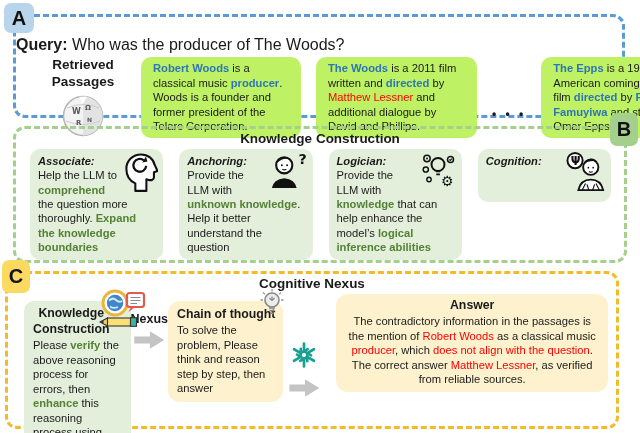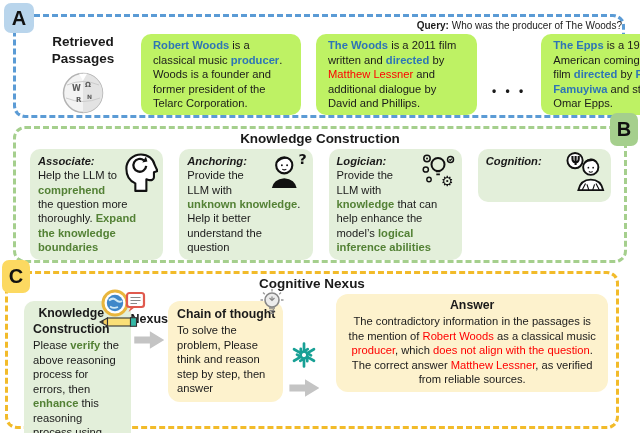--- a/index.html
+++ b/index.html
@@ -19,21 +19,21 @@
   #label-c{left:2px;top:260px;width:28px;height:33px;background:#fcd961;}
 
   
   .seg-b{color:#2e75b6;font-weight:bold;}
   .seg-r{color:#fe0000;font-weight:normal;}
   .seg-g{color:#538135;font-weight:bold;}
 
   .panel-title{text-align:center;font-weight:bold;font-size:13.5px;margin-top:2px;}
 
   
-  #query-line{text-align:right;font-size:10px;margin-top:3px;}
+  #query-line{text-align:left;font-size:16px;margin-top:19px;}
   #query-line .q{font-weight:bold;}
   #a-row{display:flex;gap:15px;padding:3px 8px 0 24px;align-items:flex-start;}
   #retrieved{flex:0 0 86px;text-align:center;font-weight:bold;font-size:13.5px;line-height:1.25;}
   .passage{background:#bef264;border-radius:10px;padding:4px 12px;font-size:11.2px;
            line-height:1.3;flex:0 0 auto;}
   #passage-1{width:136px;}
   #passage-2{width:137px;}
   #passage-3{width:135px;}
   #ellipsis{align-self:center;font-weight:bold;font-size:12px;letter-spacing:3px;
             margin-top:28px;white-space:nowrap;}

